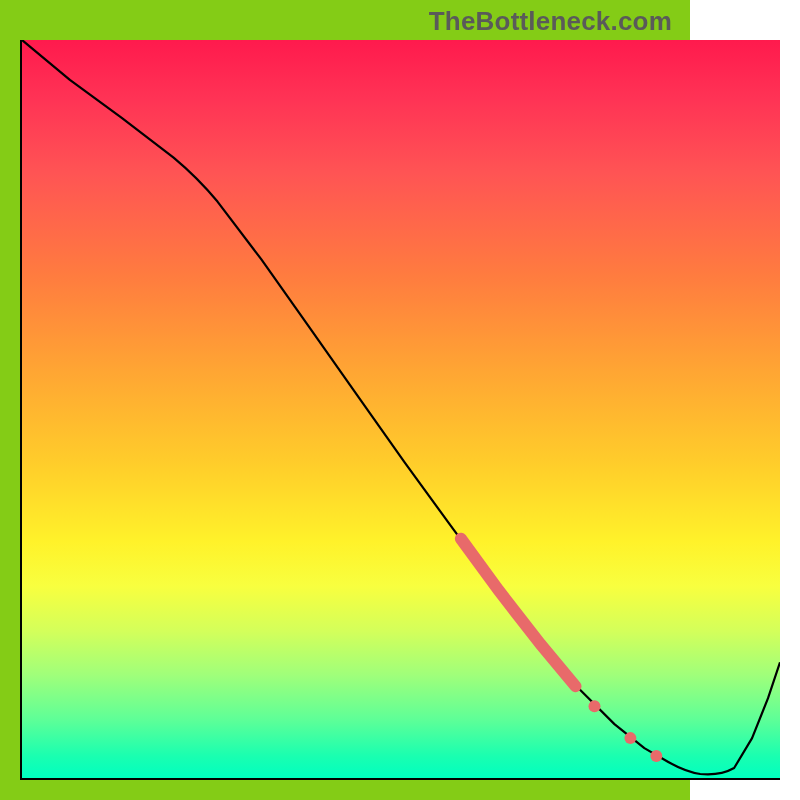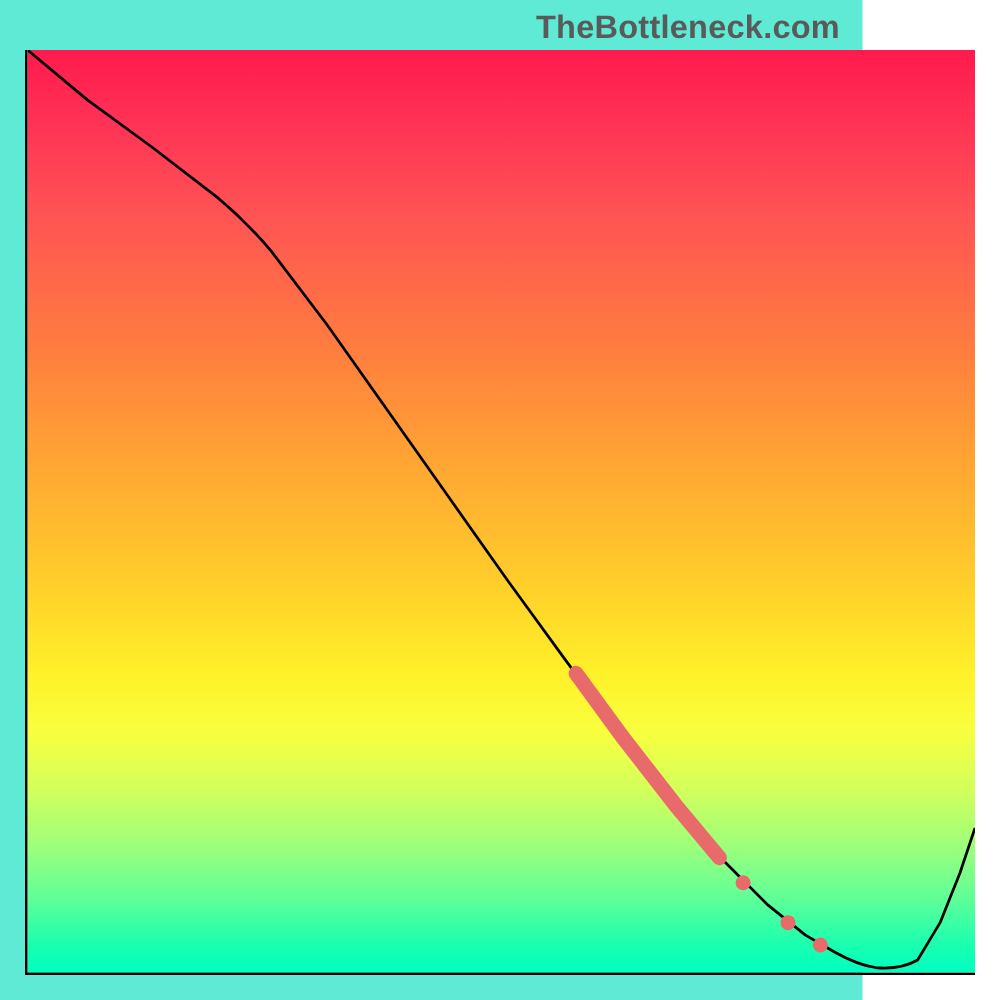--- a/index.html
+++ b/index.html
@@ -1,21 +1,21 @@
 <!DOCTYPE html>
 <html><head>
 <meta charset="utf-8">
 <style>
   * { margin: 0; padding: 0; box-sizing: border-box; }
   html, body { width: 800px; height: 800px; overflow: hidden; }
   .chart-container {
     position: relative;
     width: 690px;
     height: 800px;
-    background: #5eead4;
+    background: #84cc16;
   }
   .plot-area {
     position: absolute;
     left: 20px;
     top: 40px;
     width: 760px;
     height: 740px;
     border-left: 2px solid #000;
     border-bottom: 2px solid #000;
     overflow: hidden;

